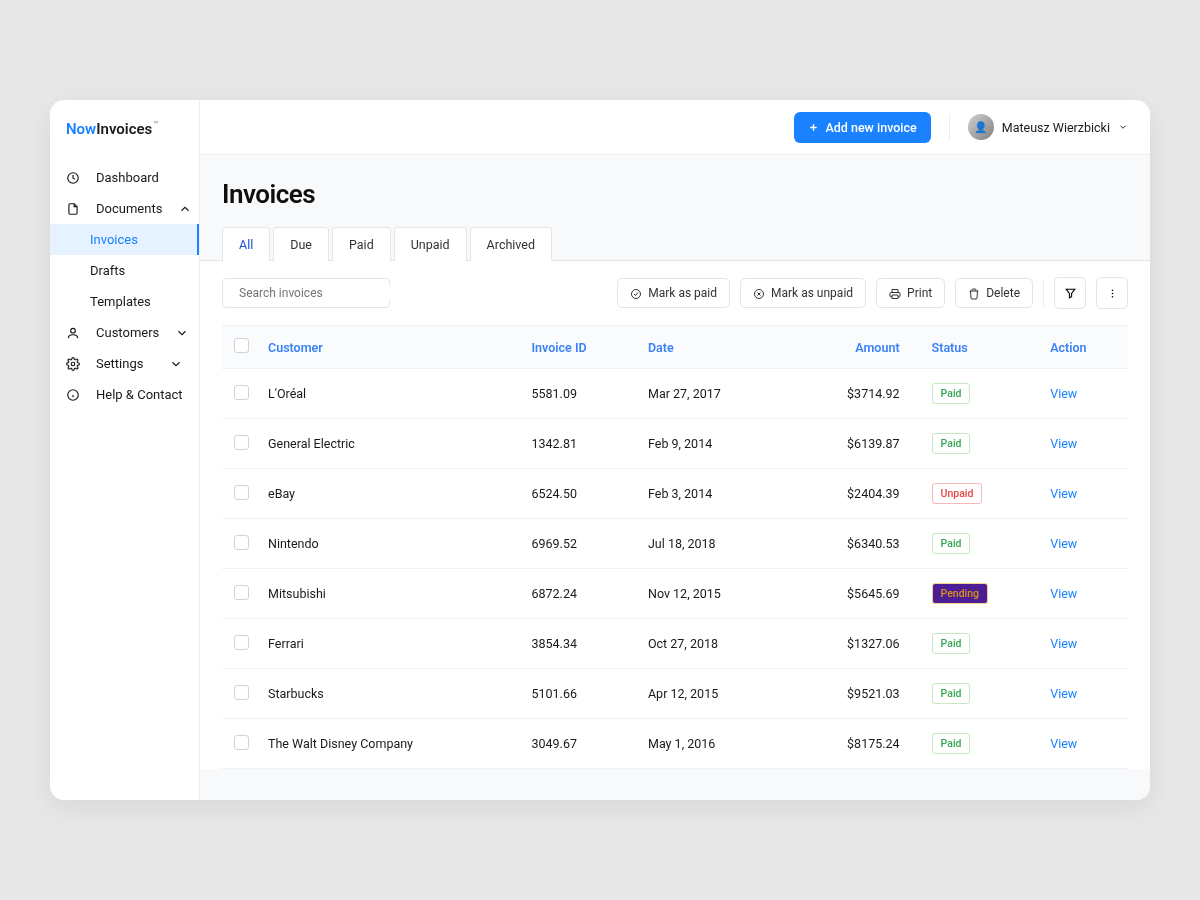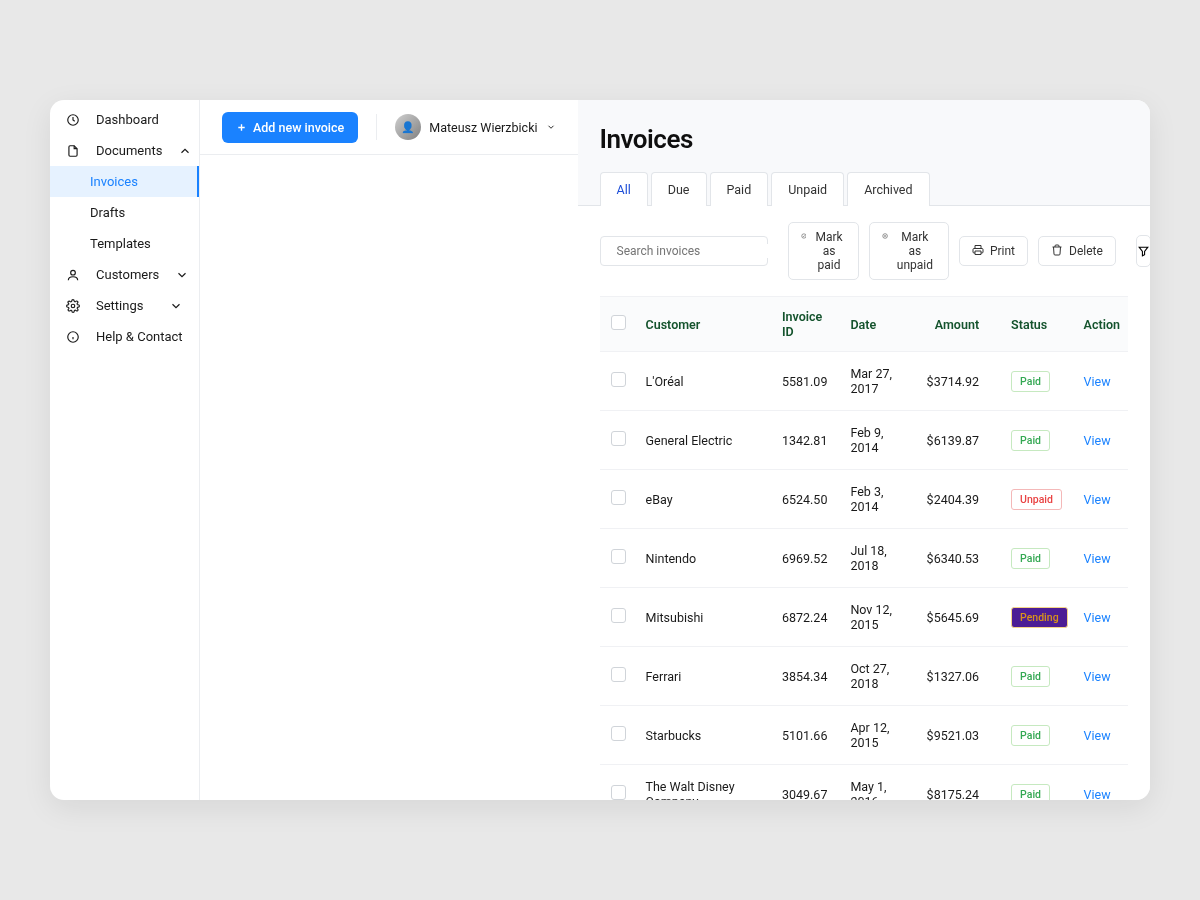--- a/index.html
+++ b/index.html
@@ -10,62 +10,65 @@
 .logo .now{color:#1a82ff}
 .logo .inv{color:#1a1a1a}
 .logo .tm{font-size:8px;color:#999;vertical-align:top;margin-left:1px}
 .nav{padding-top:4px}
 .nav-item{display:flex;align-items:center;gap:16px;padding:8px 16px;font-size:13px;color:#1a1a1a;cursor:pointer}
 .nav-item svg{width:14px;height:14px;flex-shrink:0}
 .nav-item .chev{margin-left:auto}
 .subnav .nav-item{padding-left:40px}
 .nav-item.active{background:#e6f2ff;color:#1a82ff;border-right:2px solid #1a82ff}
 .nav-item.docs{color:#1a1a1a}
-.main{flex:1;display:flex;flex-direction:row;min-width:0}
+.main{flex:1;display:flex;flex-direction:column;min-width:0}
 .topbar{height:55px;border-bottom:1px solid #ebedf0;display:flex;align-items:center;justify-content:flex-end;padding:0 22px;gap:18px;flex-shrink:0}
 .add-btn{background:#1a82ff;color:#fff;border:none;padding:8px 14px;border-radius:6px;font-size:12.5px;display:flex;align-items:center;gap:6px;cursor:pointer;font-weight:500}
 .add-btn svg{width:11px;height:11px}
 .vsep{width:1px;height:26px;background:#ebedf0}
 .user{display:flex;align-items:center;gap:8px;cursor:pointer}
 .avatar{width:26px;height:26px;border-radius:50%;background:linear-gradient(135deg,#d0d0d0,#808080);display:flex;align-items:center;justify-content:center;font-size:11px;color:#fff}
 .user-name{font-size:12.5px;color:#1a1a1a}
 .user svg{width:10px;height:10px}
 .content{flex:1;background:#f8f9fb;overflow:auto}
 .page-head{padding:24px 22px 0 22px}
 .page-title{font-size:26px;font-weight:600;color:#0f0f0f;letter-spacing:-.5px}
 .tabs{display:flex;gap:3px;margin-top:18px}
 .tab{padding:9px 16px;font-size:12.5px;background:#fff;border:1px solid #e2e5e9;border-bottom:none;cursor:pointer;color:#333;border-radius:4px 4px 0 0}
 .tab.active{color:#1d4ed8}
 .card{background:#fff;border-top:1px solid #e2e5e9;padding:0;margin-top:-1px}
 .toolbar{display:flex;align-items:center;padding:16px 22px;gap:10px}
 .search{display:flex;align-items:center;gap:6px;background:#fff;border:1px solid #e2e5e9;border-radius:4px;padding:7px 10px;width:168px}
 .search input{border:none;outline:none;font-size:12px;flex:1;color:#222}
 .search svg{width:12px;height:12px;color:#9aa0a6}
 .spacer{flex:1}
-.obtn{display:flex;align-items:flex-start;gap:6px;background:#fff;border:1px solid #e2e5e9;border-radius:5px;padding:7px 12px;font-size:12px;color:#333;cursor:pointer}
+.obtn{display:flex;align-items:flex-end;gap:6px;background:#fff;border:1px solid #e2e5e9;border-radius:5px;padding:7px 12px;font-size:12px;color:#333;cursor:pointer}
 .obtn svg{width:12px;height:12px}
 .icon-btn{width:32px;height:32px;display:flex;align-items:center;justify-content:center;border:1px solid #e2e5e9;border-radius:5px;background:#fff;cursor:pointer}
 .icon-btn svg{width:13px;height:13px}
 table{width:calc(100% - 44px);margin:0 22px;border-collapse:collapse;font-size:12.5px}
-thead th{text-align:left;font-weight:600;color:#14532d;padding:12px 8px;background:#fafbfc;border-top:1px solid #f0f1f4;border-bottom:1px solid #f0f1f4}
+thead th{text-align:left;font-weight:600;color:#3b82f6;padding:12px 8px;background:#fafbfc;border-top:1px solid #f0f1f4;border-bottom:1px solid #f0f1f4}
 thead th:first-child,tbody td:first-child{width:38px;text-align:center}
 tbody td{padding:14px 8px;border-bottom:1px solid #f0f1f4;color:#1a1a1a}
 .col-amt{text-align:right;padding-right:24px!important}
 .col-action{color:#1a82ff;cursor:pointer}
 .cbox{width:15px;height:15px;border:1.5px solid #d0d4d9;border-radius:3px;display:inline-block;cursor:pointer;background:#fff}
 .badge{display:inline-block;padding:3px 8px;border-radius:3px;font-size:10.5px;font-weight:500}
 .badge.Paid{background:#fff;border:1px solid #c6e9c0;color:#34a853}
 .badge.Unpaid{background:#fff;border:1px solid #f4b8b8;color:#e94242}
 .badge.Pending{background:#4c1d95;border:1px solid #f5d48a;color:#d9941a}
 </style>
 </head>
 <body>
 
 <div class="window">
   <aside class="sidebar">
+    <div class="logo">
+      <span class="now">Now</span><span class="inv">Invoices</span><span class="tm">™</span>
+    </div>
     <nav class="nav">
       <div class="nav-item">
         <svg viewBox="0 0 24 24" fill="none" stroke="currentColor" stroke-width="2">
             <circle cx="12" cy="12" r="9"></circle>
             <path d="M12 7v5l3 2"></path>
           </svg>
         <span>Dashboard</span>
       </div>
       <div class="nav-item docs">
         <svg viewBox="0 0 24 24" fill="none" stroke="currentColor" stroke-width="2">

